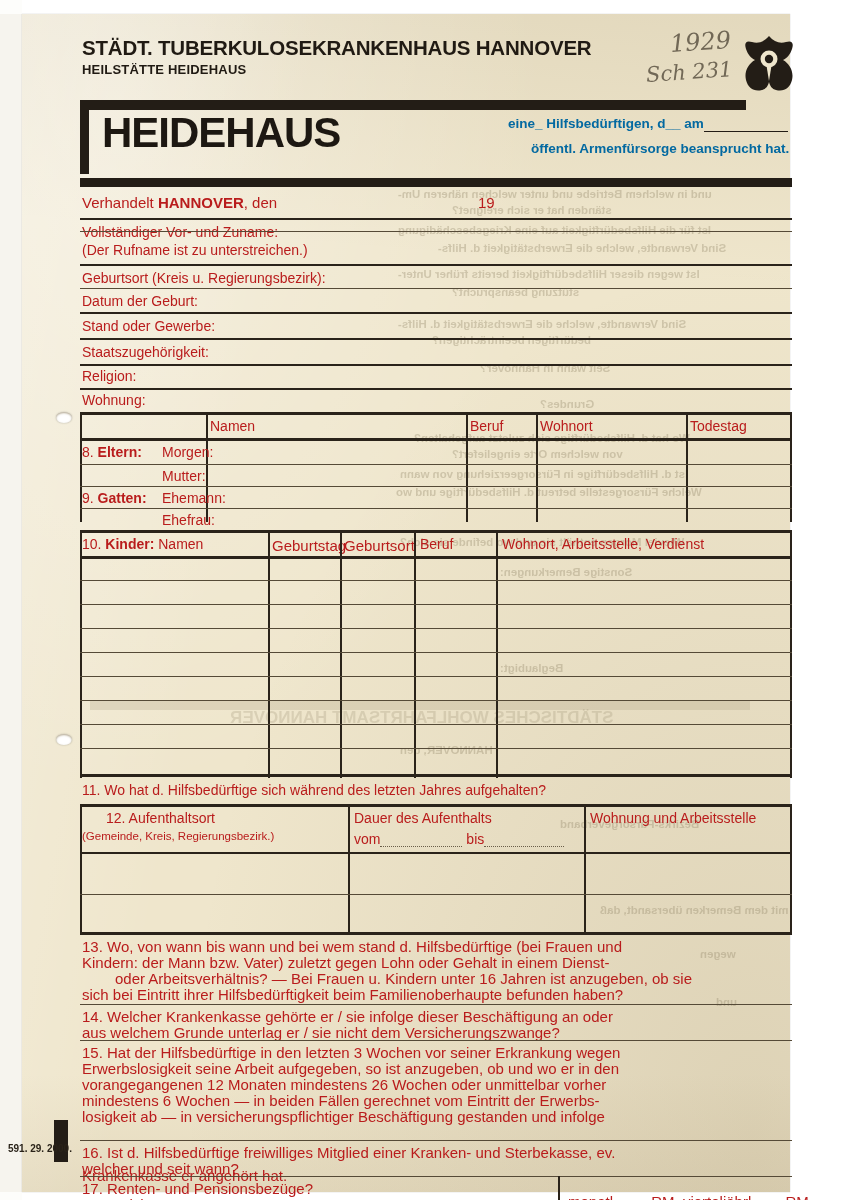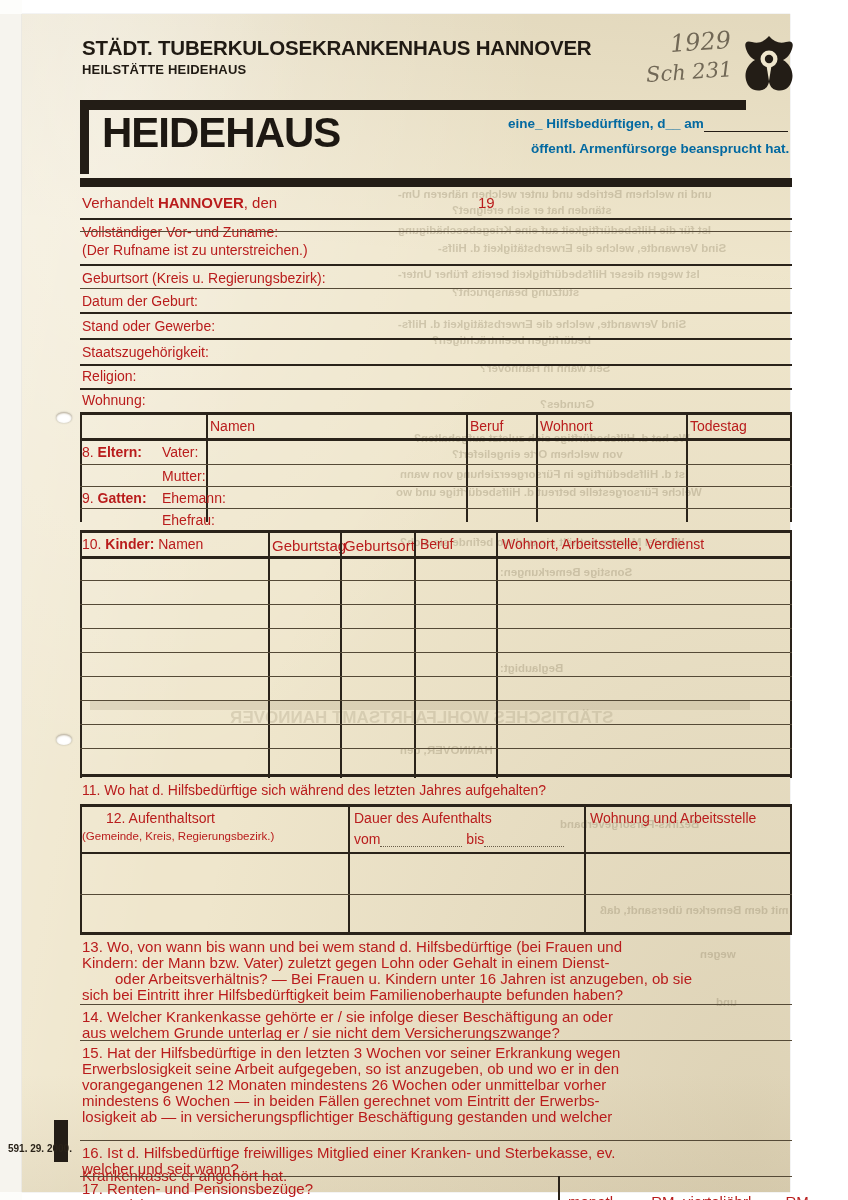--- a/index.html
+++ b/index.html
@@ -189,21 +189,21 @@
     <div class="vrule" style="left:148px;top:396px;height:110px;"></div>
     <div class="vrule" style="left:408px;top:396px;height:110px;"></div>
     <div class="vrule" style="left:478px;top:396px;height:110px;"></div>
     <div class="vrule" style="left:628px;top:396px;height:110px;"></div>
     <div class="vrule" style="left:732px;top:396px;height:110px;"></div>
 
     <div class="lbl" style="left:24px;top:428px;">
       <span>8.</span>
       <b>Eltern:</b>
     </div>
-    <div class="lbl" style="left:104px;top:428px;">Vater:</div>
+    <div class="lbl" style="left:104px;top:428px;">Morgen:</div>
     <div class="rule thin" style="left:22px;top:448px;width:712px;"></div>
     <div class="lbl" style="left:104px;top:452px;">Mutter:</div>
     <div class="rule thin" style="left:22px;top:470px;width:712px;"></div>
 
     <div class="lbl" style="left:24px;top:474px;">
       <span>9.</span>
       <b>Gatten:</b>
     </div>
     <div class="lbl" style="left:104px;top:474px;">Ehemann:</div>
     <div class="rule thin" style="left:22px;top:492px;width:712px;"></div>
@@ -269,21 +269,21 @@
     <div class="rule thin" style="left:22px;top:988px;width:712px;"></div>
 
     <div class="lbl sm" style="left:24px;top:992px;">14. Welcher Krankenkasse gehörte er / sie infolge dieser Beschäftigung an oder</div>
     <div class="lbl sm" style="left:24px;top:1008px;">aus welchem Grunde unterlag er / sie nicht dem Versicherungszwange?</div>
     <div class="rule thin" style="left:22px;top:1024px;width:712px;"></div>
 
     <div class="lbl sm" style="left:24px;top:1028px;">15. Hat der Hilfsbedürftige in den letzten 3 Wochen vor seiner Erkrankung wegen</div>
     <div class="lbl sm" style="left:24px;top:1044px;">Erwerbslosigkeit seine Arbeit aufgegeben, so ist anzugeben, ob und wo er in den</div>
     <div class="lbl sm" style="left:24px;top:1060px;">vorangegangenen 12 Monaten mindestens 26 Wochen oder unmittelbar vorher</div>
     <div class="lbl sm" style="left:24px;top:1076px;">mindestens 6 Wochen — in beiden Fällen gerechnet vom Eintritt der Erwerbs-</div>
-    <div class="lbl sm" style="left:24px;top:1092px;">losigkeit ab — in versicherungspflichtiger Beschäftigung gestanden und welcher</div>
+    <div class="lbl sm" style="left:24px;top:1092px;">losigkeit ab — in versicherungspflichtiger Beschäftigung gestanden und infolge</div>
     <div class="lbl sm" style="left:24px;top:1108px;margin-top:43px;">Krankenkasse er angehört hat.</div>
     <div class="rule thin" style="left:22px;top:1124px;width:712px;"></div>
 
     <div class="lbl sm" style="left:24px;top:1128px;">16. Ist d. Hilfsbedürftige freiwilliges Mitglied einer Kranken- und Sterbekasse, ev.</div>
     <div class="lbl sm" style="left:24px;top:1144px;">welcher und seit wann?</div>
     <div class="rule thin" style="left:22px;top:1160px;width:712px;"></div>
 
     <div class="lbl sm" style="left:24px;top:1164px;">17. Renten- und Pensionsbezüge?</div>
     <div class="lbl sm" style="left:24px;top:1180px;">aus welcher Kasse?</div>
     <div class="vrule" style="left:500px;top:1160px;height:80px;"></div>

